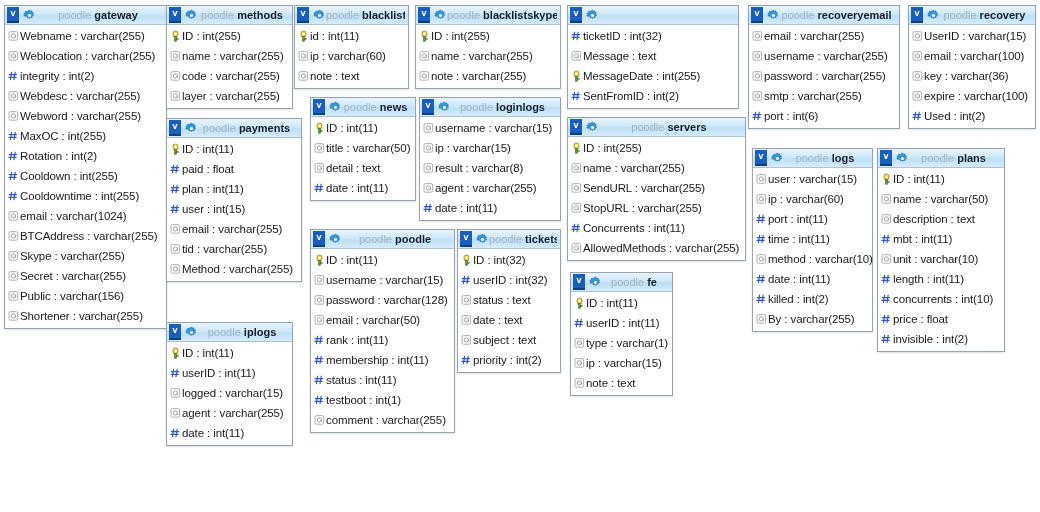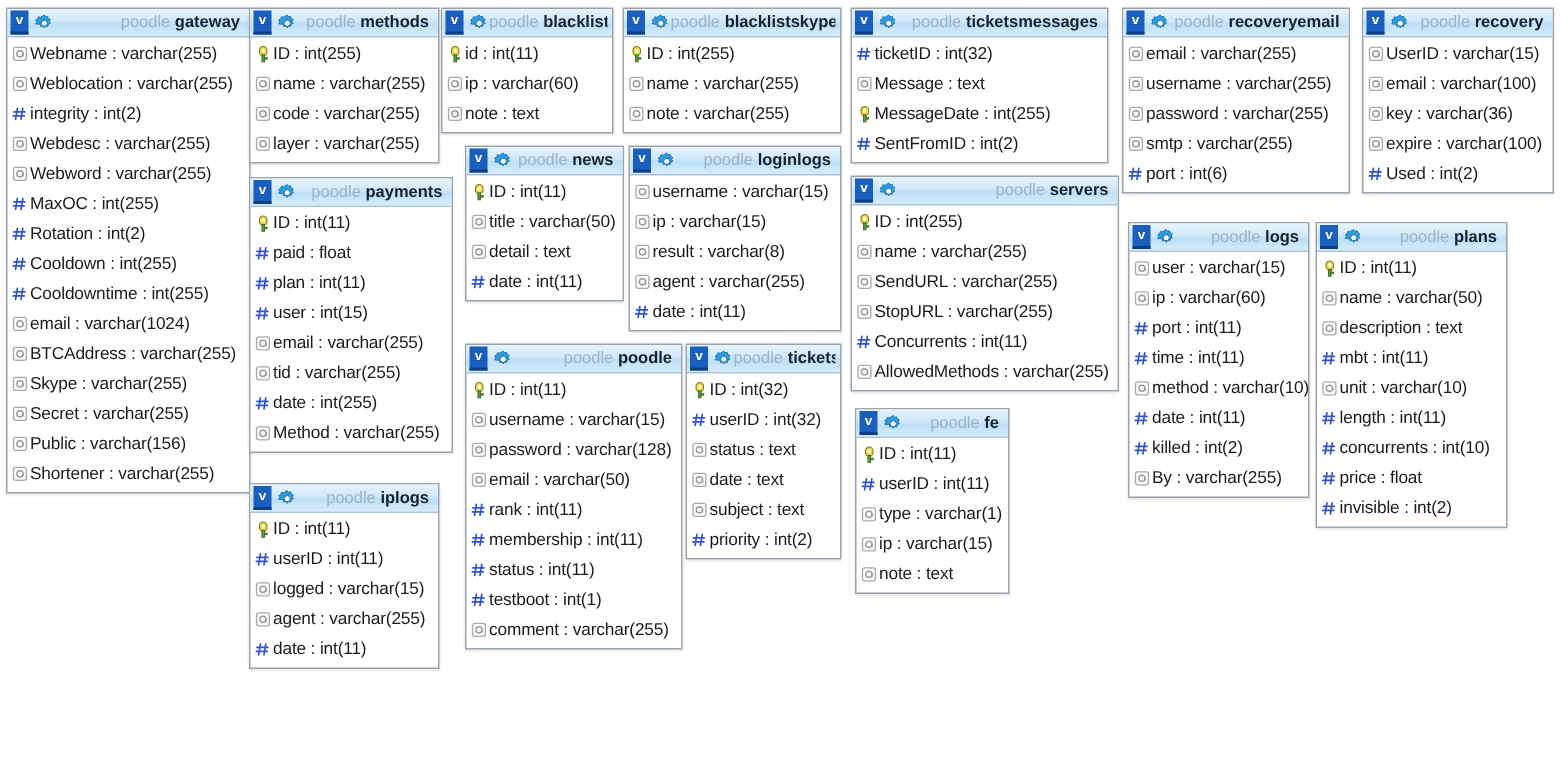--- a/index.html
+++ b/index.html
@@ -62,21 +62,21 @@
     flex: 0 0 auto;
     width: 13px;
     height: 13px;
     margin-left: 4px;
     position: relative;
   }
   .hdr-gear svg { display: block; }
 
   .hdr-title {
     flex: 1 1 auto;
-    text-align: right;
+    text-align: center;
     font-size: 11px;
     line-height: 17px;
     white-space: nowrap;
     padding-right: 3px;
     overflow: hidden;
   }
   .hdr-db {
     color: #9fb3c4;
     font-weight: normal;
   }
@@ -444,33 +444,20 @@
                 <rect x="1" y="1.6" width="8.6" height="8.6" rx="1.4" fill="#fbfbfb" stroke="#a9a9a9" stroke-width="0.9"></rect>
                 <circle cx="5.3" cy="5.9" r="2.1" fill="none" stroke="#9a9a9a" stroke-width="0.9"></circle>
                 <path d="M7.4 5.9v1.3" stroke="#9a9a9a" stroke-width="0.9" stroke-linecap="round"></path>
               </svg>
             </span>
             <span class="fld-txt">tid : varchar(255)</span>
           </div>
           <div class="fld">
             <span class="fld-ico">
               <svg width="11" height="12" viewBox="0 0 11 12">
-                <g stroke="#3355cc" stroke-width="1.15" stroke-linecap="round">
-                  <path d="M3.6 2.2 L2.4 9.6"></path>
-                  <path d="M7.2 2.2 L6.0 9.6"></path>
-                  <path d="M1.3 4.6 L8.6 4.6"></path>
-                  <path d="M0.9 7.3 L8.2 7.3"></path>
-                </g>
-              </svg>
-            </span>
-            <span class="fld-txt">date : int(255)</span>
-          </div>
-          <div class="fld">
-            <span class="fld-ico">
-              <svg width="11" height="12" viewBox="0 0 11 12">
                 <rect x="1" y="1.6" width="8.6" height="8.6" rx="1.4" fill="#fbfbfb" stroke="#a9a9a9" stroke-width="0.9"></rect>
                 <circle cx="5.3" cy="5.9" r="2.1" fill="none" stroke="#9a9a9a" stroke-width="0.9"></circle>
                 <path d="M7.4 5.9v1.3" stroke="#9a9a9a" stroke-width="0.9" stroke-linecap="round"></path>
               </svg>
             </span>
             <span class="fld-txt">Method : varchar(255)</span>
           </div>
         </div>
       </div>
       <div class="tbl" style="left: 166px; top: 322px; width: 127px;">
@@ -959,21 +946,20 @@
       </div>
       <div class="tbl" style="left: 567px; top: 5px; width: 172px;">
         <div class="tbl-header">
           <div class="hdr-v">v</div>
           <div class="hdr-gear">
             <svg width="13" height="13" viewBox="0 0 16 16">
               <path d="M8 1.2l1 1.5 1.8-.4.5 1.8 1.7.8-.9 1.6.9 1.6-1.7.8-.5 1.8-1.8-.4-1 1.5-1-1.5-1.8.4-.5-1.8L1 8.5l.9-1.6L1 5.3l1.7-.8.5-1.8L5 3.1z" fill="#2e9bdf" stroke="#1b6fa8" stroke-width="0.7" stroke-linejoin="round"></path>
               <circle cx="8" cy="8" r="2.5" fill="#ffffff" stroke="#1b6fa8" stroke-width="0.8"></circle>
             </svg>
           </div>
-          <div class="hdr-title"><span class="hdr-db">poodle</span> <span class="hdr-name">ticketsmessages</span></div>
         </div>
         <div class="tbl-body">
           <div class="fld">
             <span class="fld-ico">
               <svg width="11" height="12" viewBox="0 0 11 12">
                 <g stroke="#3355cc" stroke-width="1.15" stroke-linecap="round">
                   <path d="M3.6 2.2 L2.4 9.6"></path>
                   <path d="M7.2 2.2 L6.0 9.6"></path>
                   <path d="M1.3 4.6 L8.6 4.6"></path>
                   <path d="M0.9 7.3 L8.2 7.3"></path>

